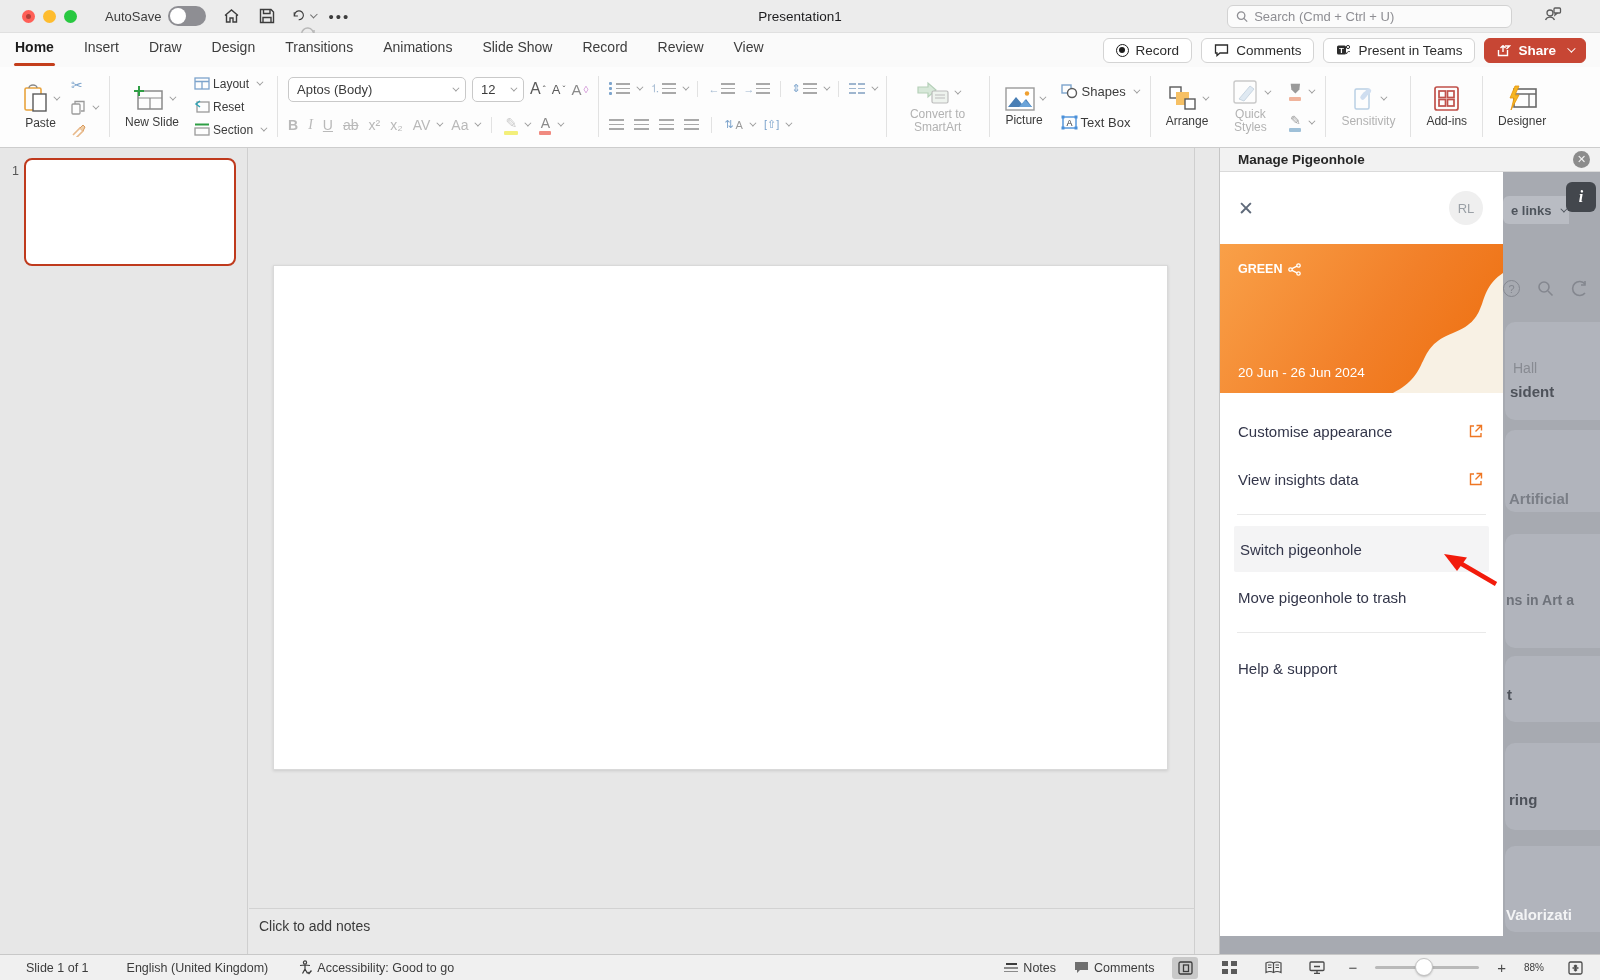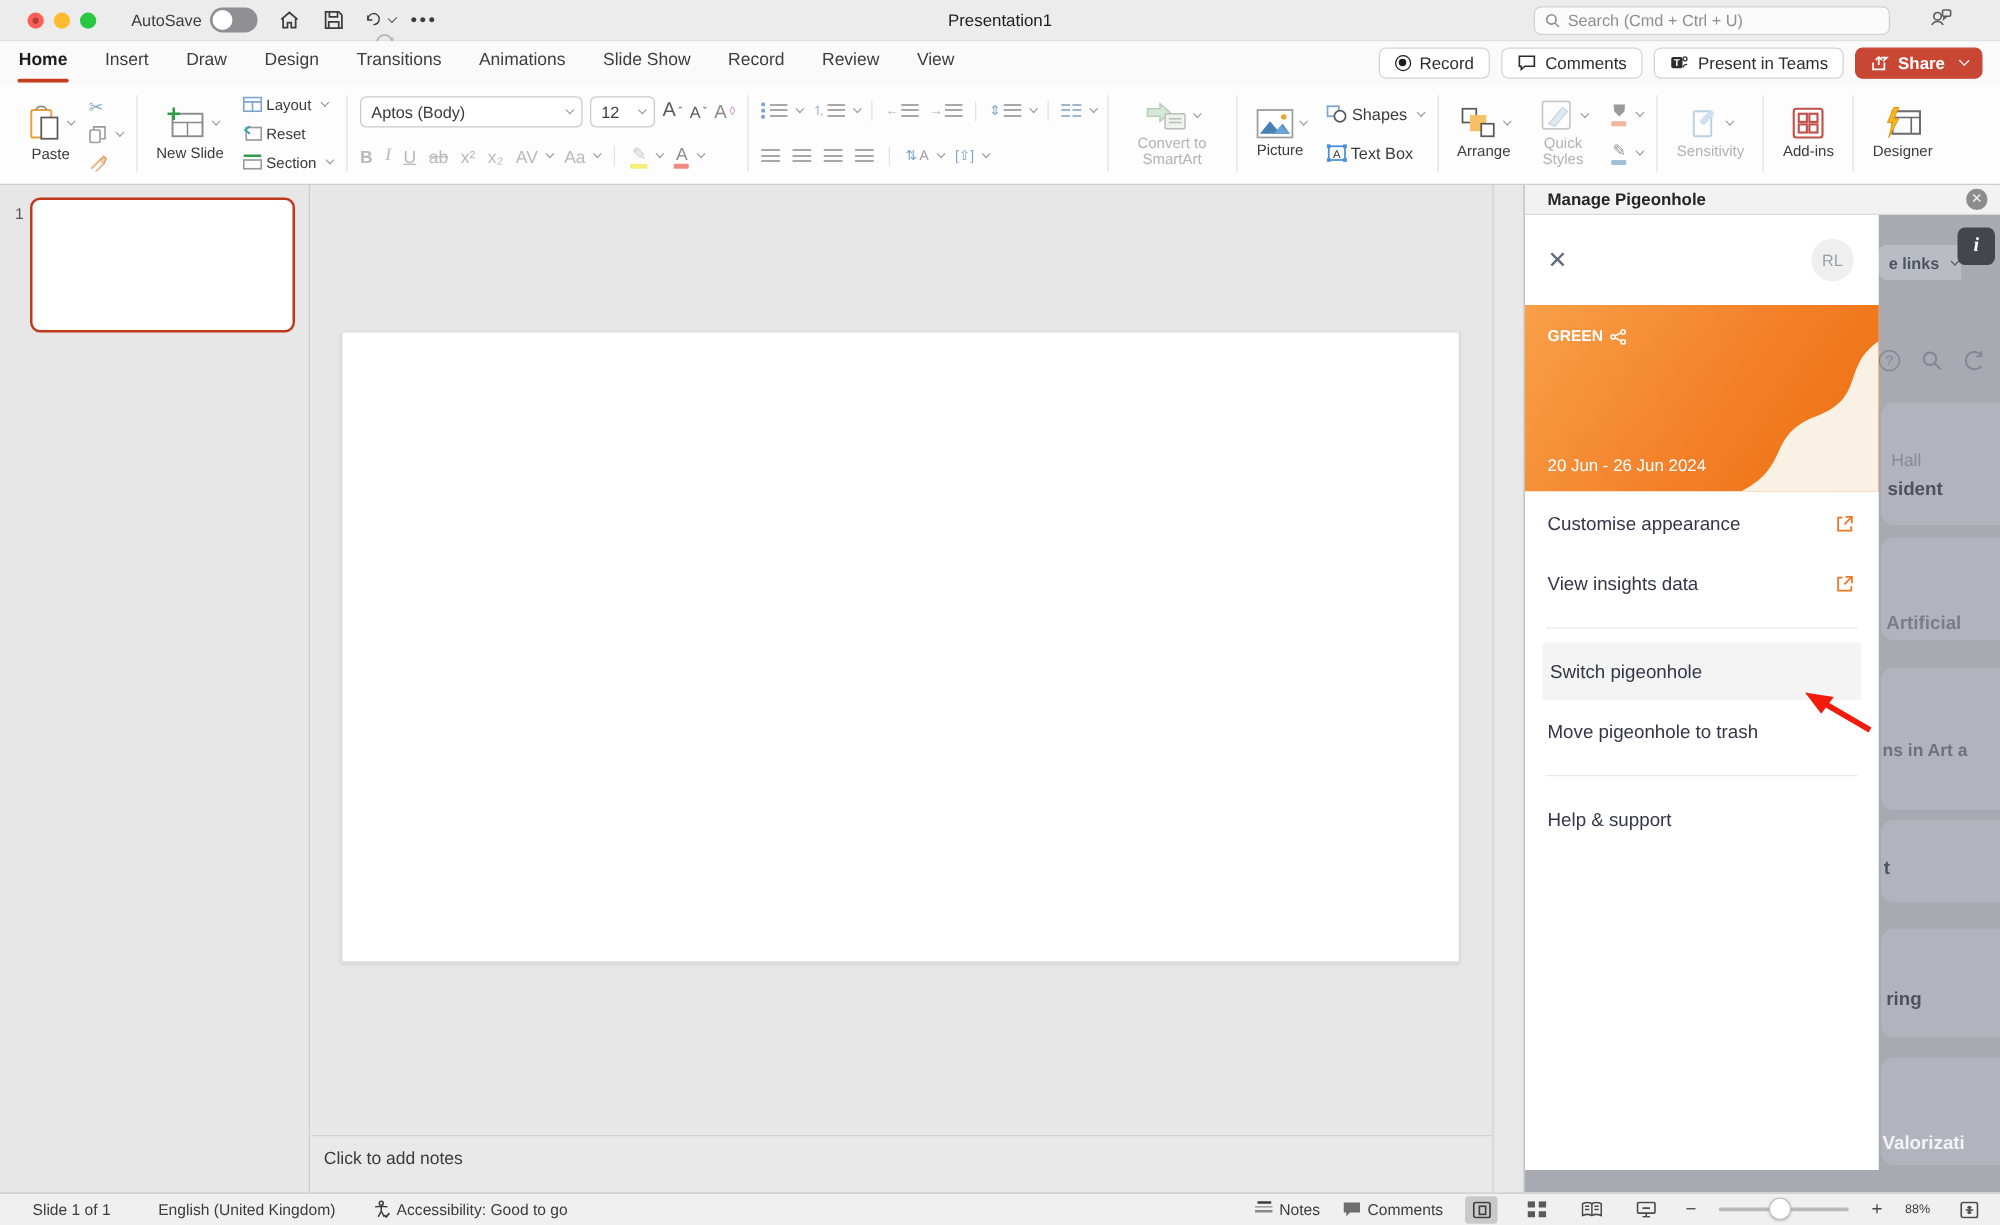--- a/index.html
+++ b/index.html
@@ -78,21 +78,21 @@
   
   .sbar{position:absolute;left:0;right:0;bottom:0;height:26px;background:#f0f0f0;border-top:1px solid #c8c8c8;display:flex;align-items:center;font-size:12.5px;color:#3c3c3c}
   .sbar .sp{white-space:nowrap}
   .acc{display:flex;align-items:center;gap:5px}
   .sright{margin-left:auto;display:flex;align-items:center;gap:18px;margin-right:12px}
   .viewbtn{width:26px;height:22px;display:flex;align-items:center;justify-content:center;border-radius:3px;color:#4a4a4a}
   .viewbtn.on{background:#c9c9c9}
   .zoomtrack{width:104px;height:3px;background:#b9b9b9;border-radius:2px;position:relative}
   .zoomknob{position:absolute;left:40px;top:-8px;width:18px;height:18px;background:#fff;border:1px solid #c2c2c2;border-radius:50%;box-shadow:0 1px 2px rgba(0,0,0,.2)}
   .pm{font-size:15px;color:#4a4a4a}
-  .notesico{display:flex;align-items:flex-start;gap:5px}
+  .notesico{display:flex;align-items:center;gap:5px}
 
   
   .pane{position:absolute;top:148px;right:0;width:381px;height:806px;background:#a7aab1;border-left:1px solid #c6c6c6}
   .phead{position:absolute;top:0;left:0;right:0;height:24px;background:#f2f2f2;border-bottom:1px solid #dadada;display:flex;align-items:center;padding:0 10px 0 18px}
   .phead .t{font-size:13.5px;font-weight:bold;color:#262626}
   .pclose{margin-left:auto;width:17px;height:17px;border-radius:50%;background:#8c8c8c;color:#f2f2f2;display:flex;align-items:center;justify-content:center;font-size:11px;line-height:1}
   .dim{position:absolute;top:24px;left:283px;right:0;bottom:18px;overflow:hidden}
   .dimbtn{position:absolute;left:0;top:24px;width:66px;height:28px;background:#b9bcc3;border-radius:6px 0 0 6px;display:flex;align-items:center;gap:5px;padding-left:8px;font-size:13px;font-weight:bold;color:#4e545c}
   .dimbtn .cv{border-color:#4e545c;width:5px;height:5px}
   .infobtn{position:absolute;left:63px;top:10px;width:30px;height:30px;background:#43474d;border-radius:6px;color:#fff;display:flex;align-items:center;justify-content:center;font-family:"Liberation Serif",serif;font-style:italic;font-weight:bold;font-size:16px}
@@ -106,21 +106,21 @@
 
   .modal{position:absolute;top:24px;left:0;width:283px;bottom:18px;background:#fff}
   .mtop{height:72px;display:flex;align-items:center;padding:0 20px 0 18px}
   .mclose{font-size:19px;color:#5f6a7a;font-weight:300}
   .avatar{margin-left:auto;width:34px;height:34px;border-radius:50%;background:#efefef;color:#9aa0a6;font-size:13px;display:flex;align-items:center;justify-content:center}
   .ecard{position:relative;height:149px;background:linear-gradient(125deg,#f9a048 0%,#f28029 55%,#ed6d0c 100%);overflow:hidden;padding:15px 18px;color:#fff}
   .ecard svg.wave{position:absolute;right:0;bottom:0}
   .etitle{position:relative;font-size:15.5px;font-weight:bold;line-height:26px;width:238px}
   .ecode{position:relative;margin-top:3px;font-size:12.5px;font-weight:bold;display:flex;align-items:center;gap:6px}
   .edates{position:absolute;left:18px;bottom:13px;font-size:13.5px;font-weight:normal}
-  .menu{padding-top:2px}
+  .menu{padding-top:14px}
   .mitem{height:48px;display:flex;align-items:center;justify-content:space-between;padding:0 20px 0 18px;font-size:15px;color:#33364a}
   .msep{height:1px;background:#e9e9e9;margin:11px 17px}
   .mitem.hl{background:#f4f4f5;margin:1px 14px;padding:0 8px 0 6px;height:46px;border-radius:2px}
   .ext{color:#ee7623}
   .arrow-svg{position:absolute;left:0;top:0;width:381px;height:806px;pointer-events:none;z-index:9}
 </style>
 </head>
 <body>
 
 <div class="app">

